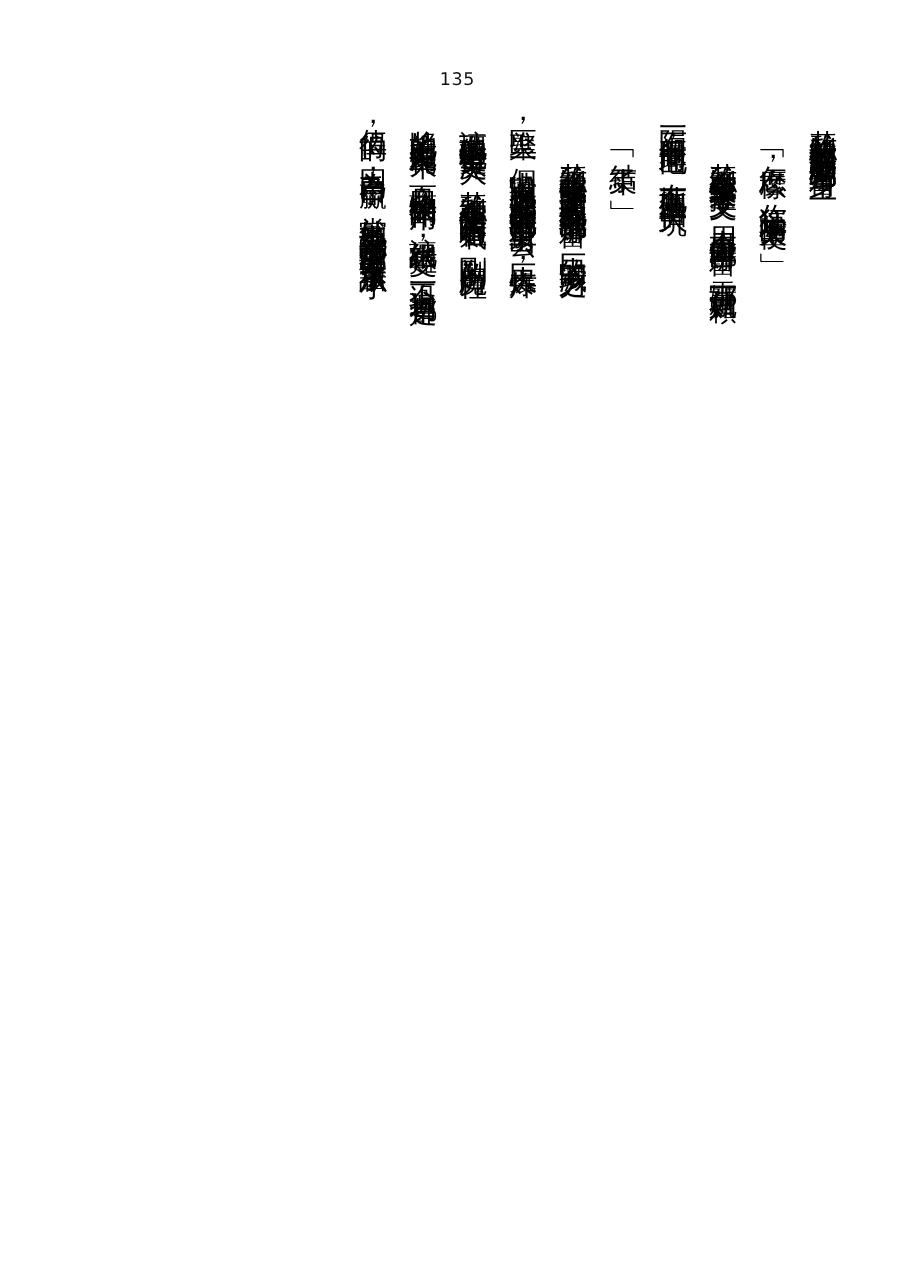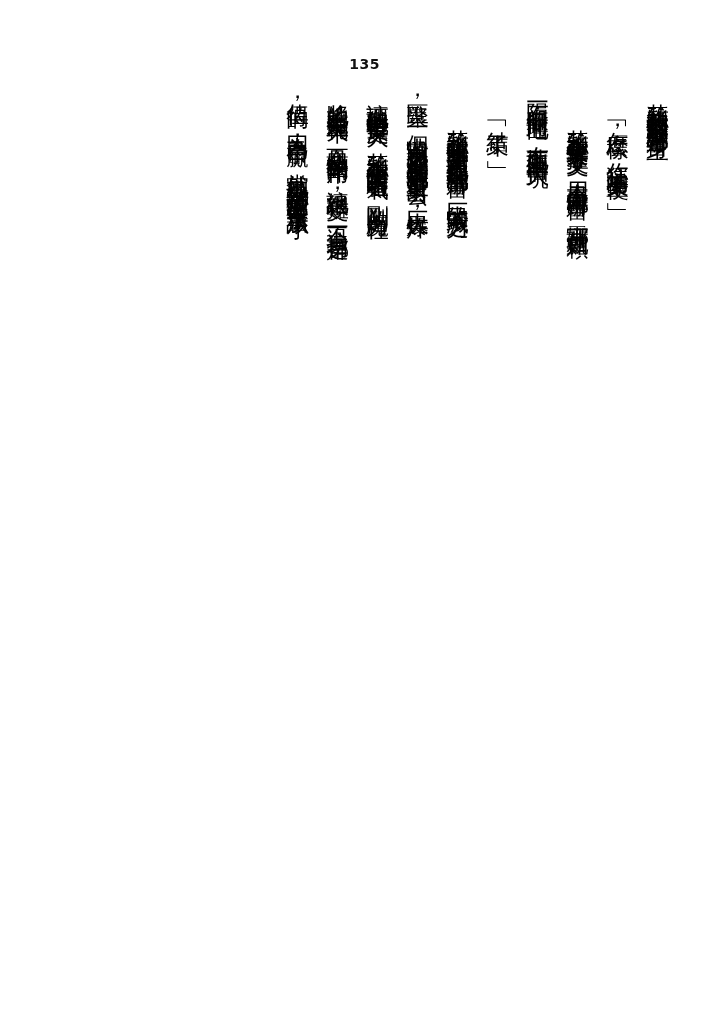--- a/index.html
+++ b/index.html
@@ -25,21 +25,21 @@
 
   
   #page-number {
     position: absolute;
     top: 56px;
     left: 0;
     width: 380px;
     text-align: right;
     font-family: "DejaVu Sans", "Liberation Sans", sans-serif;
     font-size: 14px;
-    font-weight: bold;
+    font-weight: normal;
     letter-spacing: 0.5px;
     color: #111111;
   }
 
   
   #body-text {
     position: absolute;
     top: 86px;
     right: 52px;
     left: 122px;

